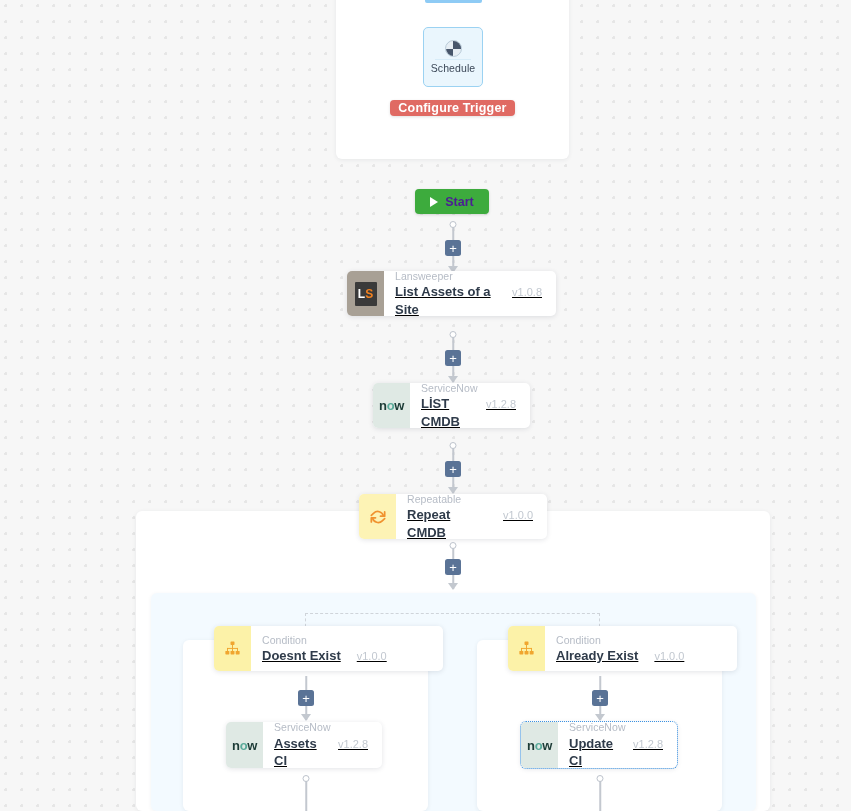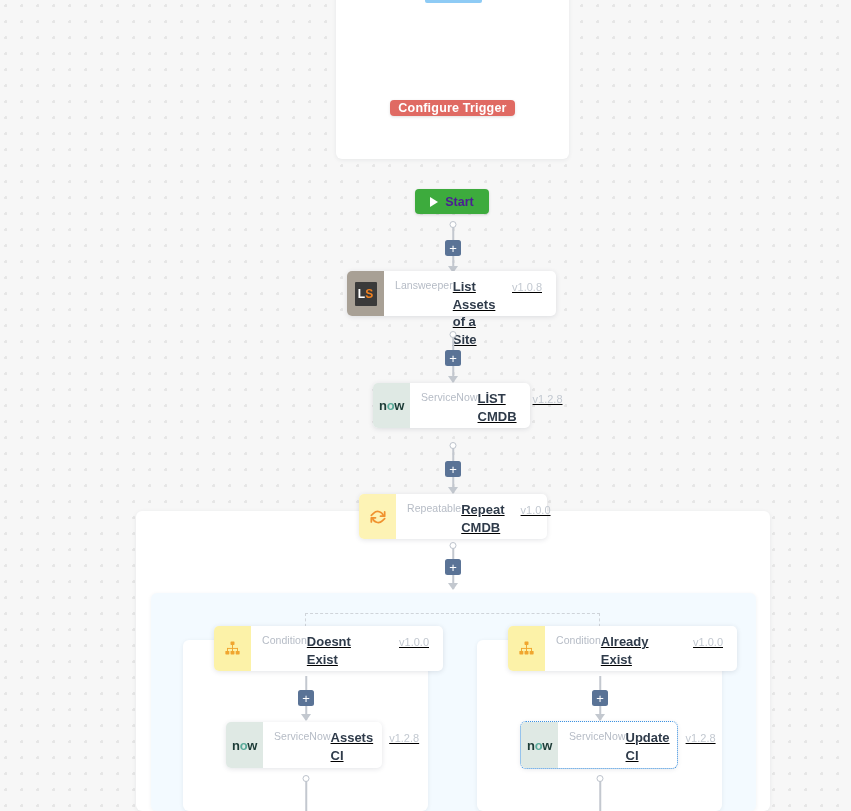--- a/index.html
+++ b/index.html
@@ -169,21 +169,21 @@
     outline-offset: 0px;
   }
   .node-icon {
     width: 37px; min-width: 37px;
     border-radius: 5px 0 0 5px;
     display: flex; align-items: center; justify-content: center;
     position: relative;
   }
   .node-body {
     padding: 7px 14px 7px 11px;
-    display: flex; justify-content: center;
+    display: flex; flex-direction: column; justify-content: center;
     flex: 1;
   }
   .node-cat {
     font-size: 10.5px; color: #b6bcc6; line-height: 1.35;
     letter-spacing: .05px;
   }
   .node-row {
     display: flex; align-items: baseline; gap: 16px; text-decoration: underline;
   }
   .node-title {
@@ -229,20 +229,25 @@
 </style>
 </head>
 <body>
 
 <div id="canvas">
 
   <div class="panel" id="trigger-card"></div>
 
   <div id="trigger-top-bar"></div>
 
+  <div id="schedule-tile">
+    <span class="pie-icon"></span>
+    <span class="divider"></span>
+    <span class="schedule-label">Schedule</span>
+  </div>
 
   <button id="configure-trigger-btn">Configure Trigger</button>
 
   <div id="start-button">
     <span class="play-glyph"></span>
     <span>Start</span>
   </div>
 
   <div class="connector" style="left:445px; top:224px; width:16px; height:48px;">
     <span class="conn-line"></span>

